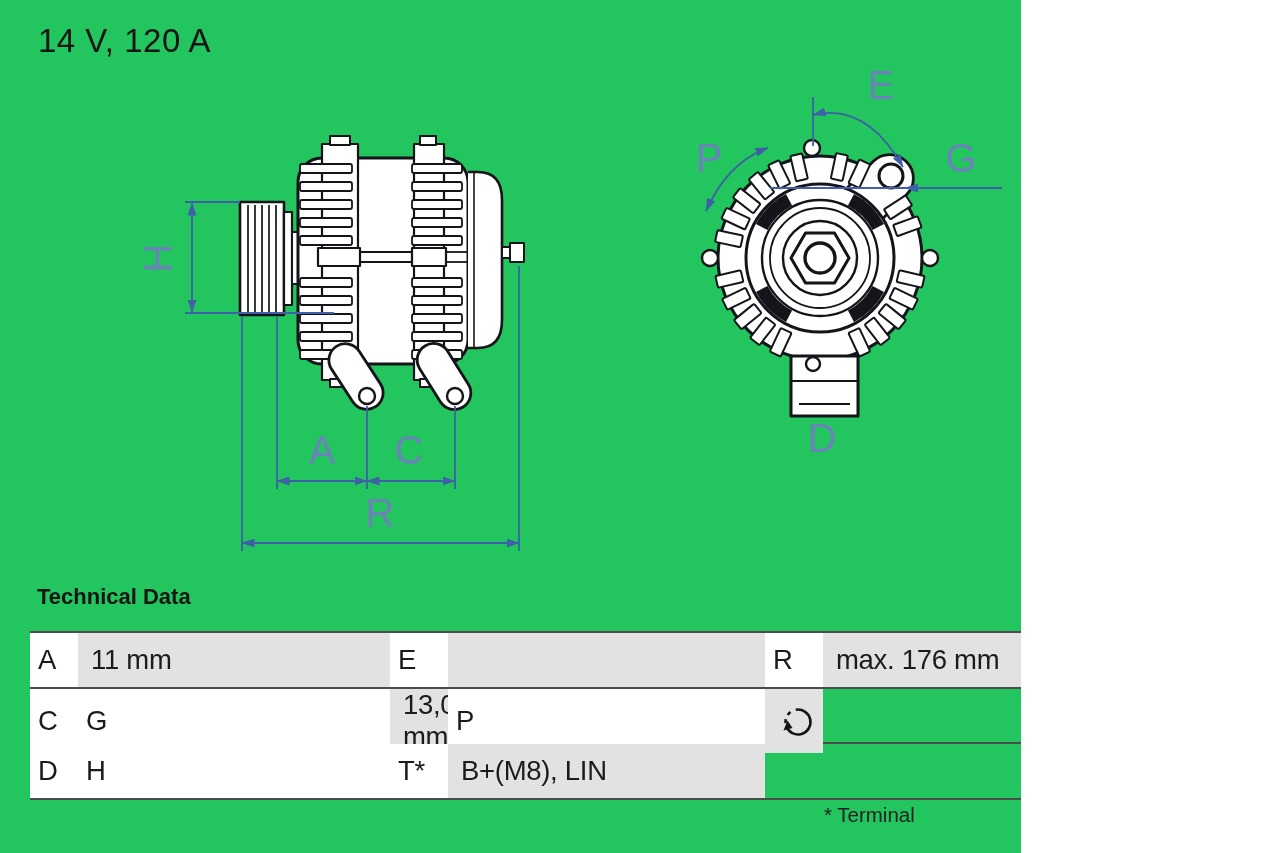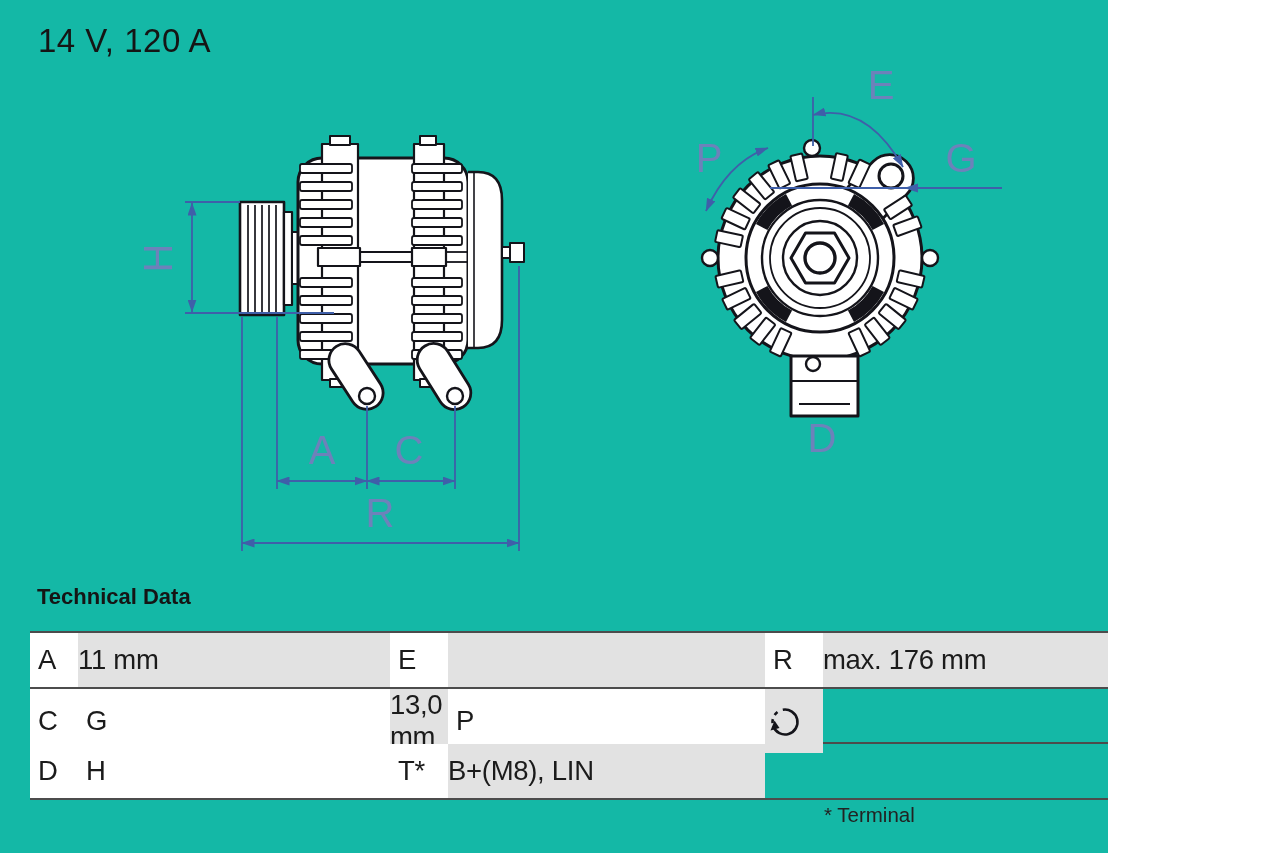--- a/index.html
+++ b/index.html
@@ -1,29 +1,29 @@
 <!DOCTYPE html>
 <html><head>
 <meta charset="utf-8">
 <style>
   html,body{margin:0;padding:0;background:#fff;}
-  .stage{position:relative;width:1108px;height:853px;background:#14b8a6;overflow:hidden;
+  .stage{position:relative;width:1021px;height:853px;background:#22c55e;overflow:hidden;
          font-family:"Liberation Sans",sans-serif;color:#1b1b1b;}
   .main-title{position:absolute;left:38px;top:22px;font-size:33px;font-weight:500;
               letter-spacing:.5px;color:#151515;}
   .drawing-svg{position:absolute;left:0;top:0;}
   .dim-label{font-size:40px;fill:#6d82ba;}
   .lin-label{font-size:23px;fill:#151515;letter-spacing:1px;font-weight:500;}
   .tech-title{position:absolute;left:37px;top:584px;font-size:22px;font-weight:bold;color:#151515;}
   .t-table{position:absolute;left:30px;top:631px;width:1230px;border-bottom:2px solid #4c4c4c;}
   .t-row{display:grid;grid-template-columns:48px 312px 58px 317px 58px 437px;
          height:53.5px;border-top:2px solid #4c4c4c;}
   .t-key{display:flex;align-items:center;padding-left:8px;background:#fff;
          font-size:27.5px;letter-spacing:-.3px;}
-  .t-val{display:flex;align-items:center;background:#e2e2e2;
+  .t-val{display:flex;align-items:center;padding-left:13px;background:#e2e2e2;
          font-size:27.5px;letter-spacing:-.3px;}
   .footnote{position:absolute;left:824px;top:803px;font-size:20.5px;color:#222;}
   .rot-icon{margin-top:2px;}
 </style>
 </head>
 <body>
 
 <div class="stage">
 
   <div class="main-title">14 V, 120 A</div>

